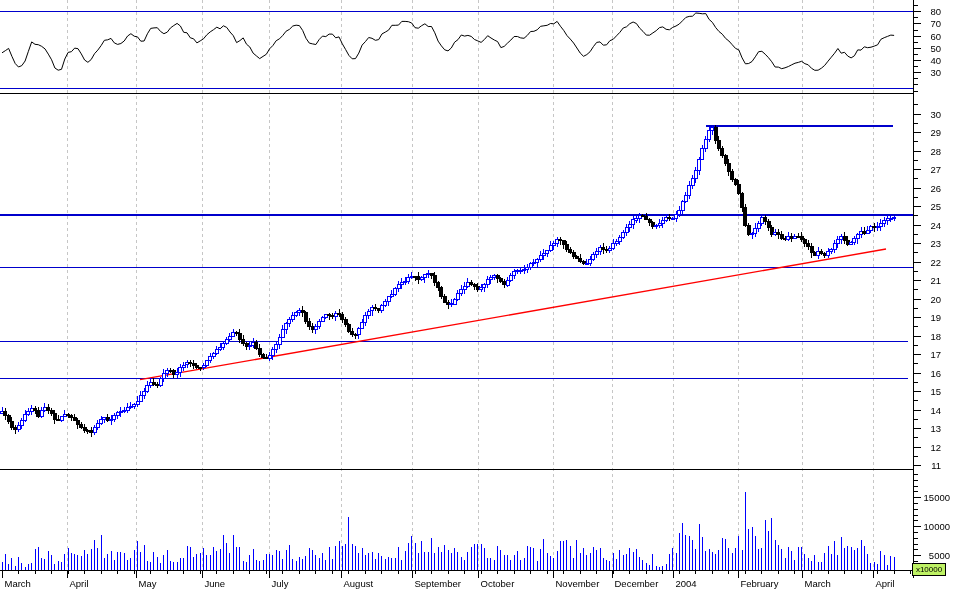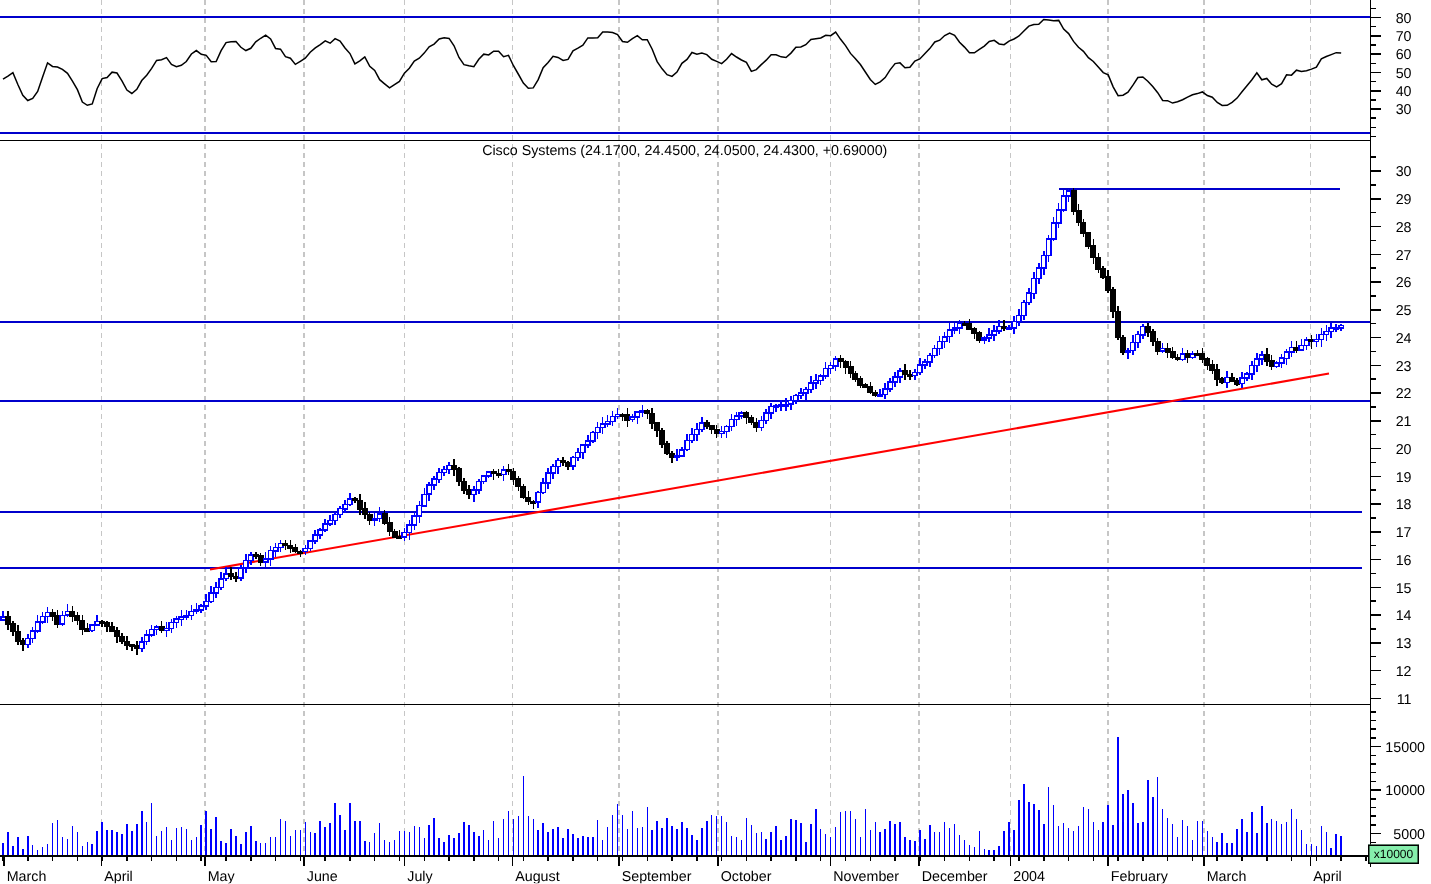--- a/index.html
+++ b/index.html
@@ -5,21 +5,21 @@
   html,body{margin:0;padding:0;background:#ffffff;}
   .screen{position:relative;width:954px;height:589px;background:#ffffff;overflow:hidden;
           font-family:"Liberation Sans",sans-serif;}
   svg{position:absolute;left:0;top:0;}
   .panel-title{position:absolute;left:0;width:913px;text-align:center;font-size:9.5px;
                color:#000;white-space:nowrap;pointer-events:none;}
   .rsi-title{top:0px;}
   .price-title{top:95px;}
   .vol-unit-box{position:absolute;left:912px;top:563px;width:32px;height:11px;
                 border:1px solid #000;font-size:8px;line-height:11px;text-align:center;
-                color:#000;background:#86efac;}
+                color:#000;background:#bef264;}
 </style>
 </head>
 <body>
 
 <div class="screen">
   <svg id="chart-svg" width="954" height="589">
       <line x1="67.5" y1="0" x2="67.5" y2="570" stroke="#c6c6c6" stroke-width="1" stroke-dasharray="3,3" shape-rendering="crispEdges"></line>
       <line x1="136.5" y1="0" x2="136.5" y2="570" stroke="#c6c6c6" stroke-width="1" stroke-dasharray="3,3" shape-rendering="crispEdges"></line>
       <line x1="202.5" y1="0" x2="202.5" y2="570" stroke="#c6c6c6" stroke-width="1" stroke-dasharray="3,3" shape-rendering="crispEdges"></line>
       <line x1="269.5" y1="0" x2="269.5" y2="570" stroke="#c6c6c6" stroke-width="1" stroke-dasharray="3,3" shape-rendering="crispEdges"></line>
@@ -1038,15 +1038,14 @@
       <text x="614.5" y="587" fill="#000" font-size="9.5" font-family="&quot;Liberation Sans&quot;, sans-serif" text-anchor="start">December</text>
       <line x1="673.5" y1="570.5" x2="673.5" y2="577.5" stroke="#000000" stroke-width="1" shape-rendering="crispEdges"></line>
       <text x="675.5" y="587" fill="#000" font-size="9.5" font-family="&quot;Liberation Sans&quot;, sans-serif" text-anchor="start">2004</text>
       <line x1="738.5" y1="570.5" x2="738.5" y2="577.5" stroke="#000000" stroke-width="1" shape-rendering="crispEdges"></line>
       <text x="740.5" y="587" fill="#000" font-size="9.5" font-family="&quot;Liberation Sans&quot;, sans-serif" text-anchor="start">February</text>
       <line x1="802.5" y1="570.5" x2="802.5" y2="577.5" stroke="#000000" stroke-width="1" shape-rendering="crispEdges"></line>
       <text x="804.5" y="587" fill="#000" font-size="9.5" font-family="&quot;Liberation Sans&quot;, sans-serif" text-anchor="start">March</text>
       <line x1="873.5" y1="570.5" x2="873.5" y2="577.5" stroke="#000000" stroke-width="1" shape-rendering="crispEdges"></line>
       <text x="875.5" y="587" fill="#000" font-size="9.5" font-family="&quot;Liberation Sans&quot;, sans-serif" text-anchor="start">April</text>
     </svg>
-  <div class="panel-title price-title">Cisco Systems (24.1700, 24.4500, 24.0500, 24.4300, +0.69000)</div>
   <div class="vol-unit-box">x10000</div>
 </div>
 
 </body></html>

